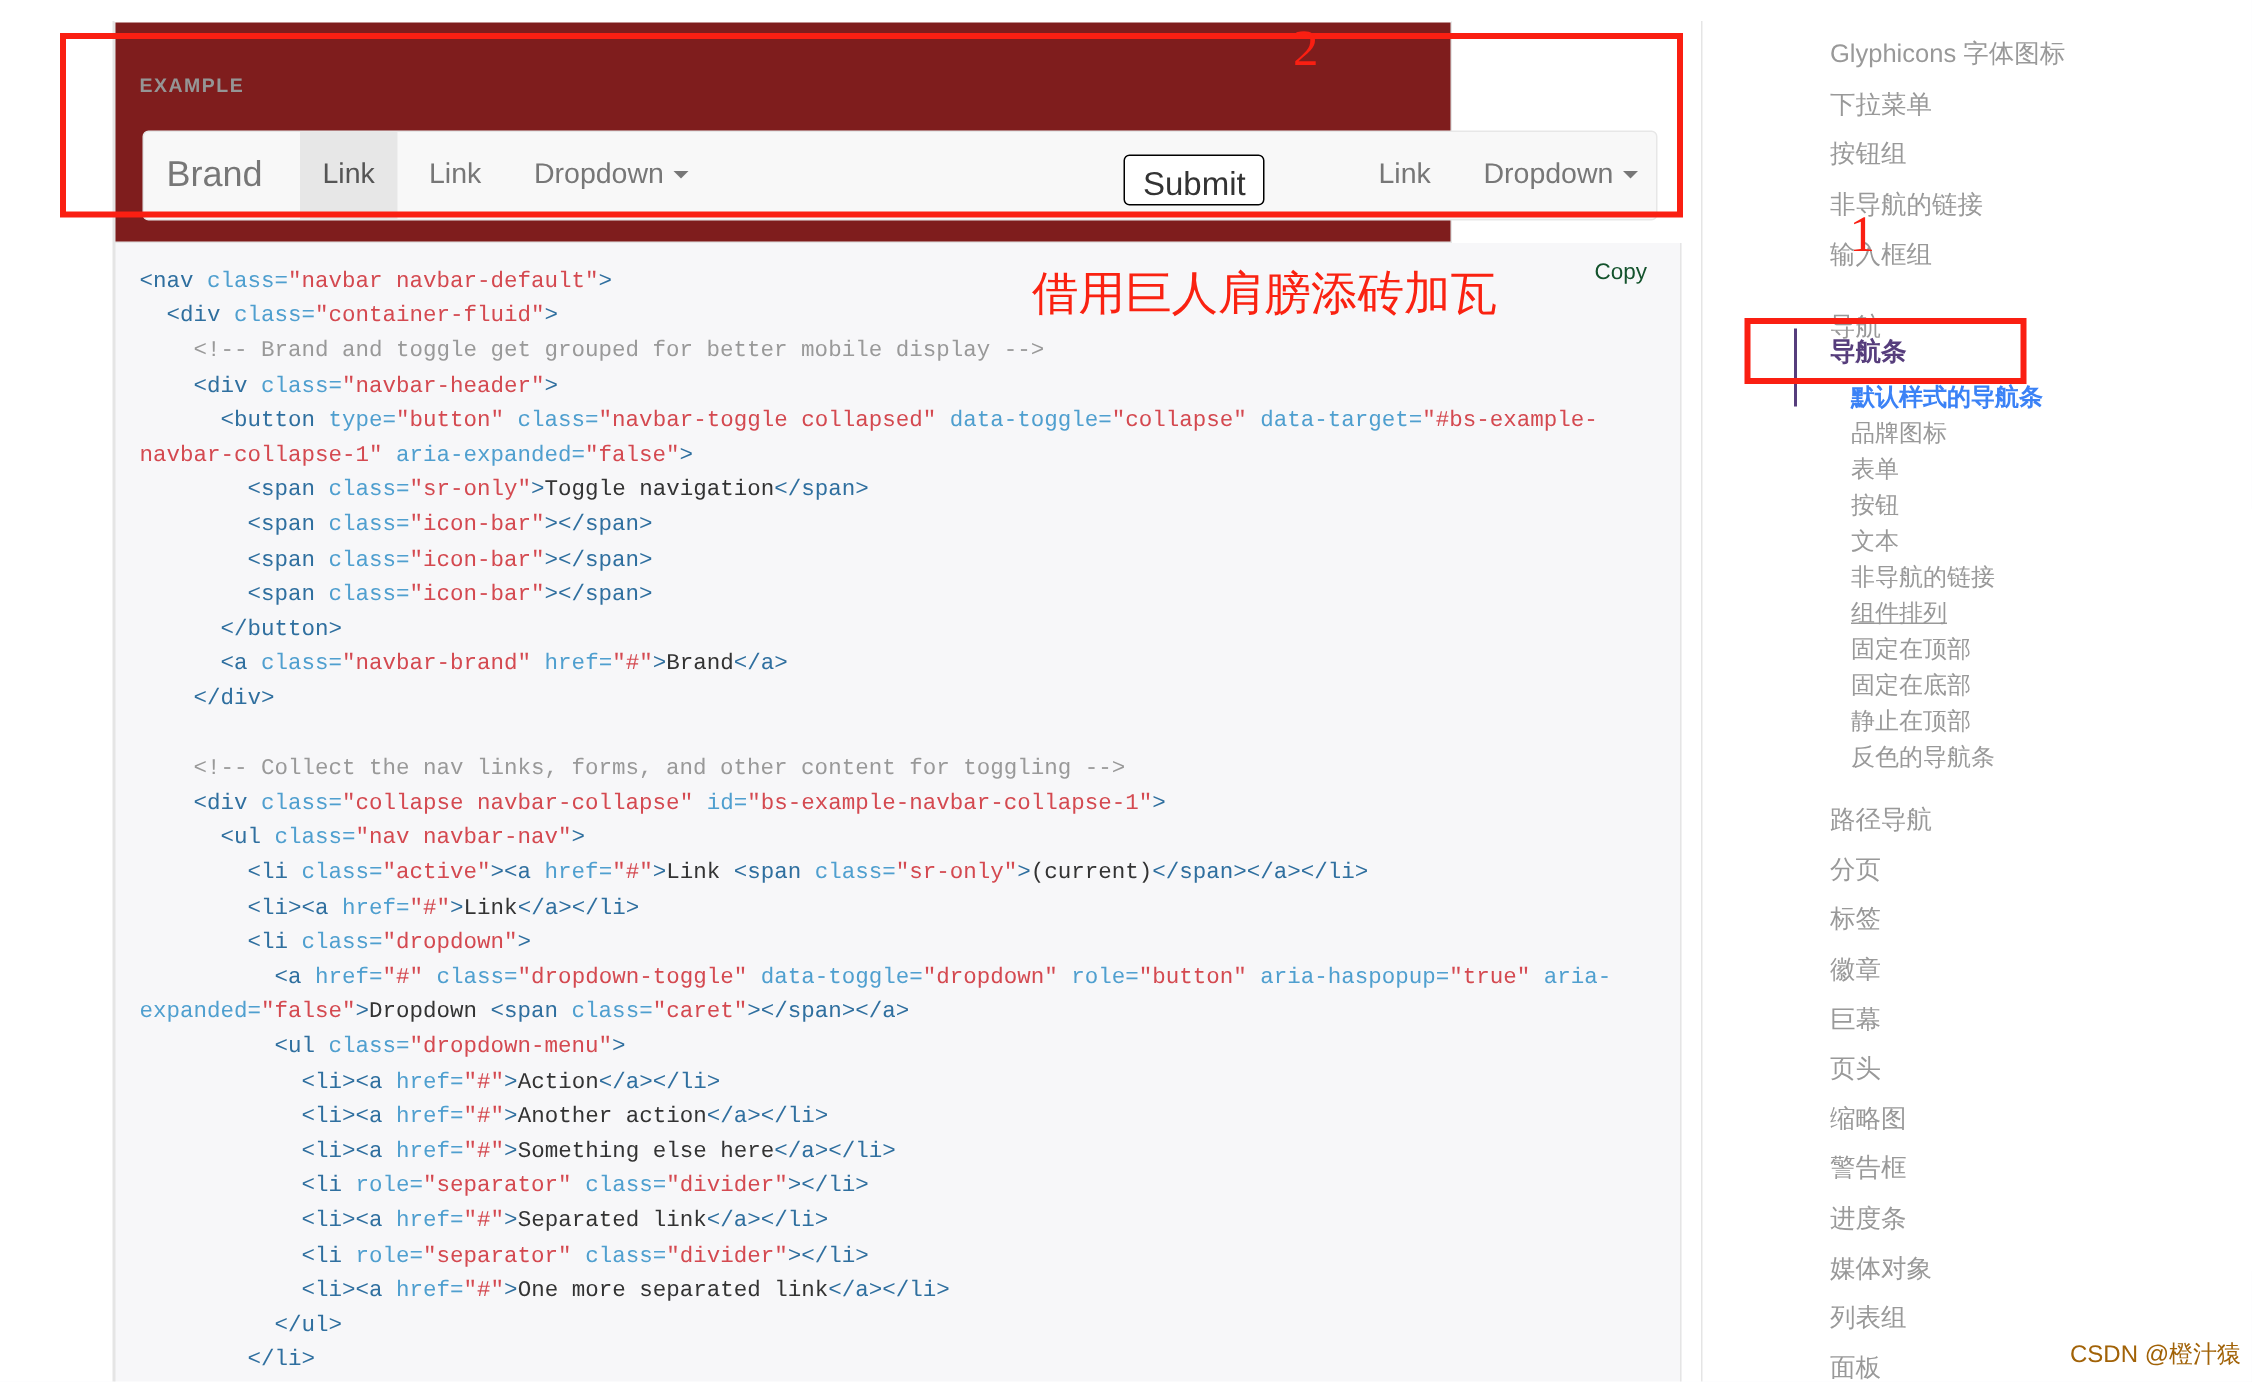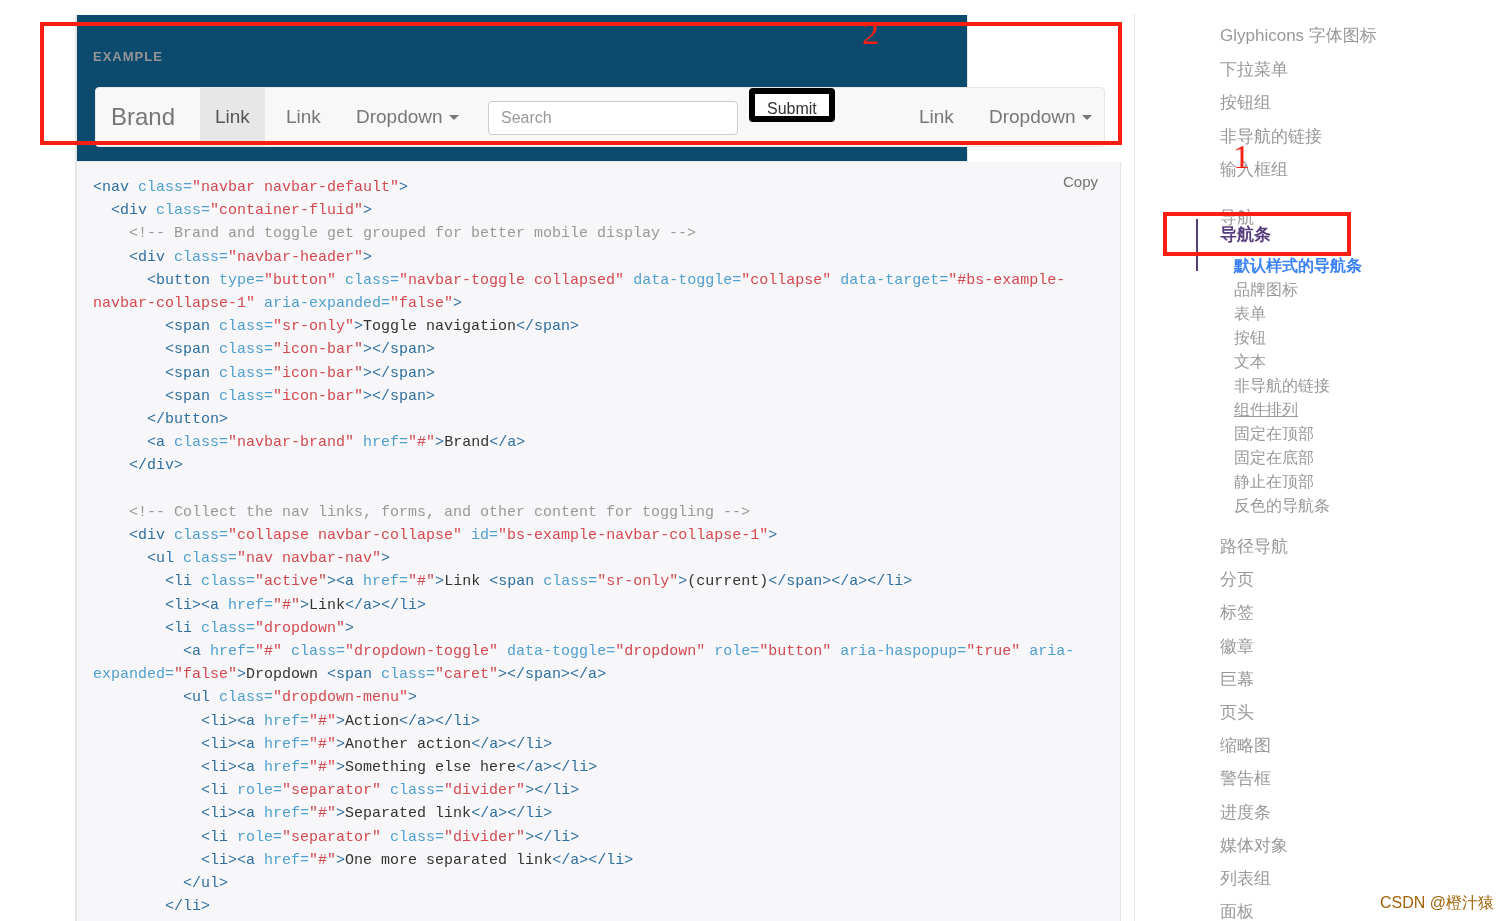--- a/index.html
+++ b/index.html
@@ -19,21 +19,21 @@
     background: #fff;
     border-left: 1px solid #e5e5e5;
     border-right: 1px solid #e5e5e5;
   }
 
   
   .bs-example {
     position: absolute; left: 0px; top: 0px;
     width: 892px; height: 148px;
     padding: 30px 16px 8px 16px;
-    background: #0c4a6e;
+    background: #7f1d1d;
     border: 1px solid #e5e5e5;
     border-top-color: #fff;
   }
   .bs-example-label {
     position: absolute; left: 16px; top: 34px;
     font-size: 13px; font-weight: bold;
     letter-spacing: 1px;
     color: #959595;
   }
 
@@ -79,44 +79,44 @@
     font-size: 16px;
     color: #555;
     background: #fff;
     border: 1px solid #ccc;
     border-radius: 4px;
     outline: none;
     font-family: "Liberation Sans", sans-serif;
   }
   .nav-search::placeholder { color: #999; }
   .nav-submit {
-    position: absolute; left: 653px; top: 0;
+    position: absolute; left: 653px; top: 15px;
     height: 34px;
     padding: 6px 12px;
-    font-size: 16px;
+    font-size: 22px;
     color: #333;
     background: #fff;
-    border: 6px solid #000000;
+    border: 1px solid #000000;
     border-radius: 4px;
     cursor: pointer;
     font-family: "Liberation Sans", sans-serif;
   }
 
   
   .code-wrap {
     position: absolute; left: 0px; top: 148px;
     width: 1045px; height: 762px;
     background: #f7f7f9;
     border: 1px solid #e5e5e5;
     border-top: none;
     overflow: hidden;
   }
   .copy-btn {
     position: absolute; right: 16px; top: 10px;
-    font-size: 15px; color: #737373;
+    font-size: 15px; color: #14532d;
     background: transparent;
     border: none;
     cursor: pointer;
     font-family: "Liberation Sans", sans-serif;
   }
   pre.code {
     position: absolute; left: 16px; top: 14px;
     width: 1010px;
     margin: 0;
     font-family: "Liberation Mono", "DejaVu Sans Mono", monospace;
@@ -201,21 +201,20 @@
           <a class="nav-item active" href="#" style="left:104px;">
             <span>Link</span>
           </a>
           <a class="nav-item" href="#" style="left:175px;">
             <span>Link</span>
           </a>
           <a class="nav-item" href="#" style="left:245px;">
             <span>Dropdown</span><span class="caret"></span>
           </a>
 
-          <input class="nav-search" type="text" placeholder="Search" style="">
 
           <button class="nav-submit">Submit</button>
 
           <a class="nav-item" href="#" style="left:808px;">
             <span>Link</span>
           </a>
           <a class="nav-item" href="#" style="left:878px;">
             <span>Dropdown</span><span class="caret"></span>
           </a>
         </div>
@@ -292,15 +291,16 @@
       <a href="#" class="side-item" style="top: 869px;"><span>列表组</span></a>
       <a href="#" class="side-item" style="top: 902px;"><span>面板</span></a>
     </div>
 
   <div class="anno-rect" style="left:40px; top:22px; width:1082px; height:123px;"></div>
   <div class="anno-num" style="left:862px; top:16px;">2</div>
 
   <div class="anno-rect" style="left:1163px; top:212px; width:188px; height:44px;"></div>
   <div class="anno-num" style="left:1233px; top:140px;">1</div>
 
+  <div class="anno-text" style="left:688px; top:175px;">借用巨人肩膀添砖加瓦</div>
 
   <div class="watermark" style="left:1380px; top:893px;">CSDN @橙汁猿</div>
 </div>
 
 </body></html>

